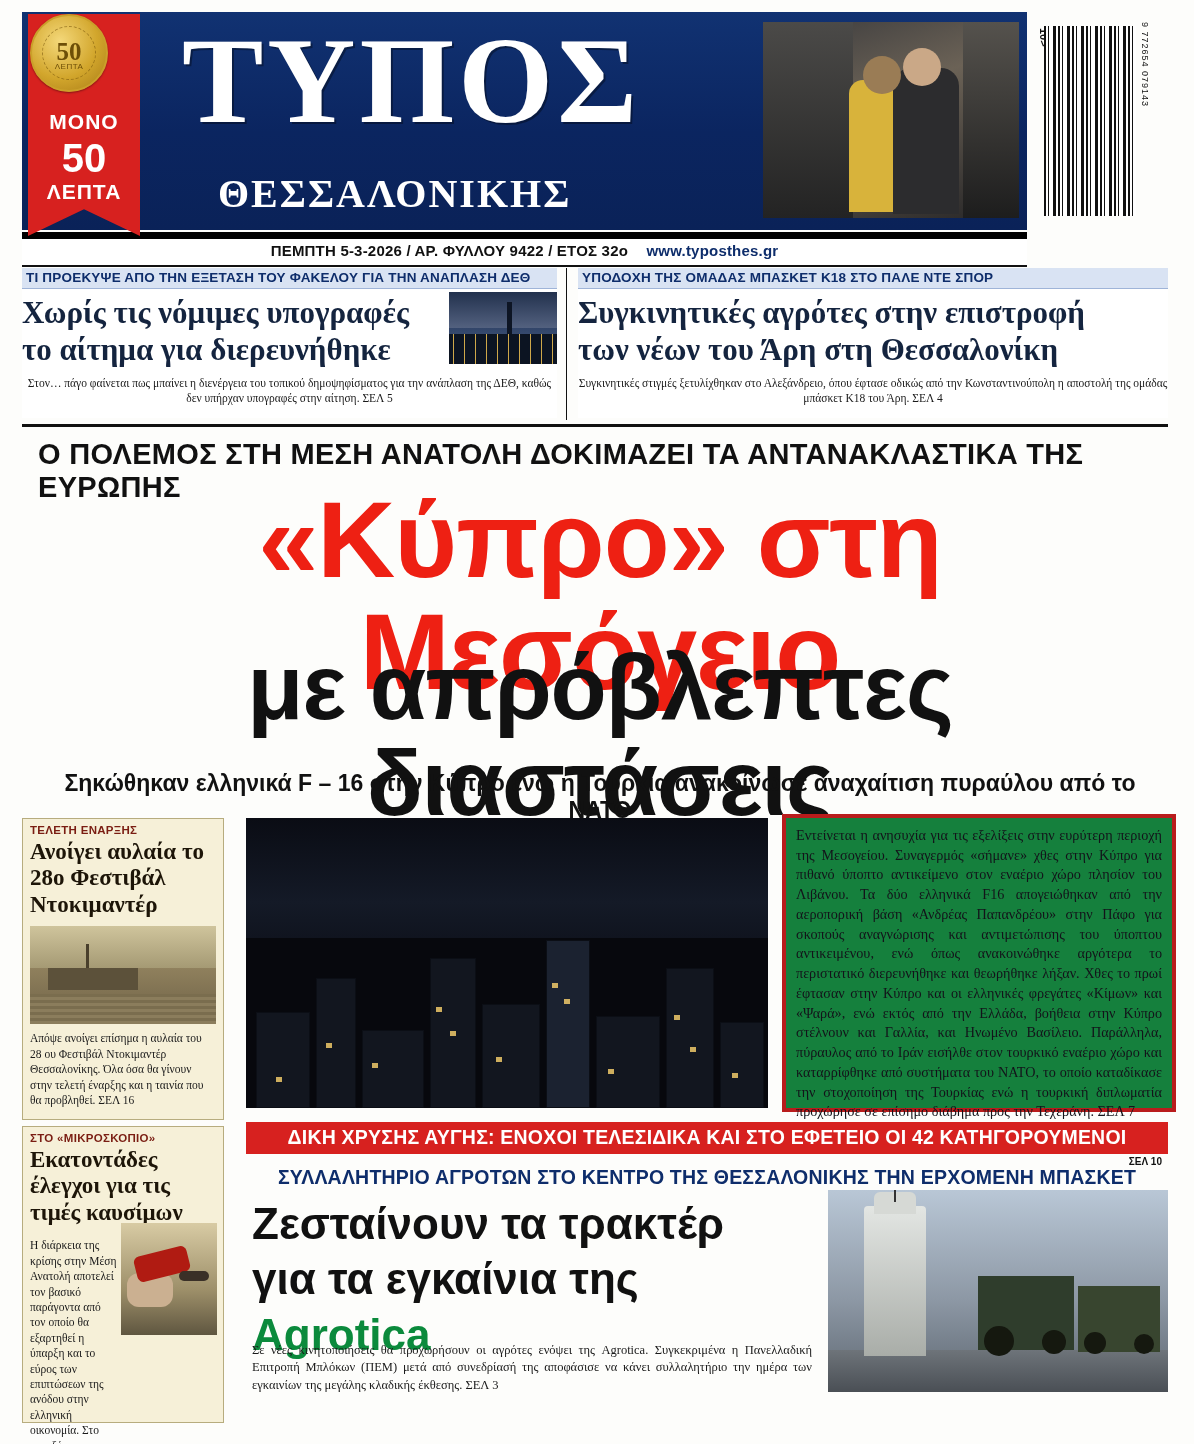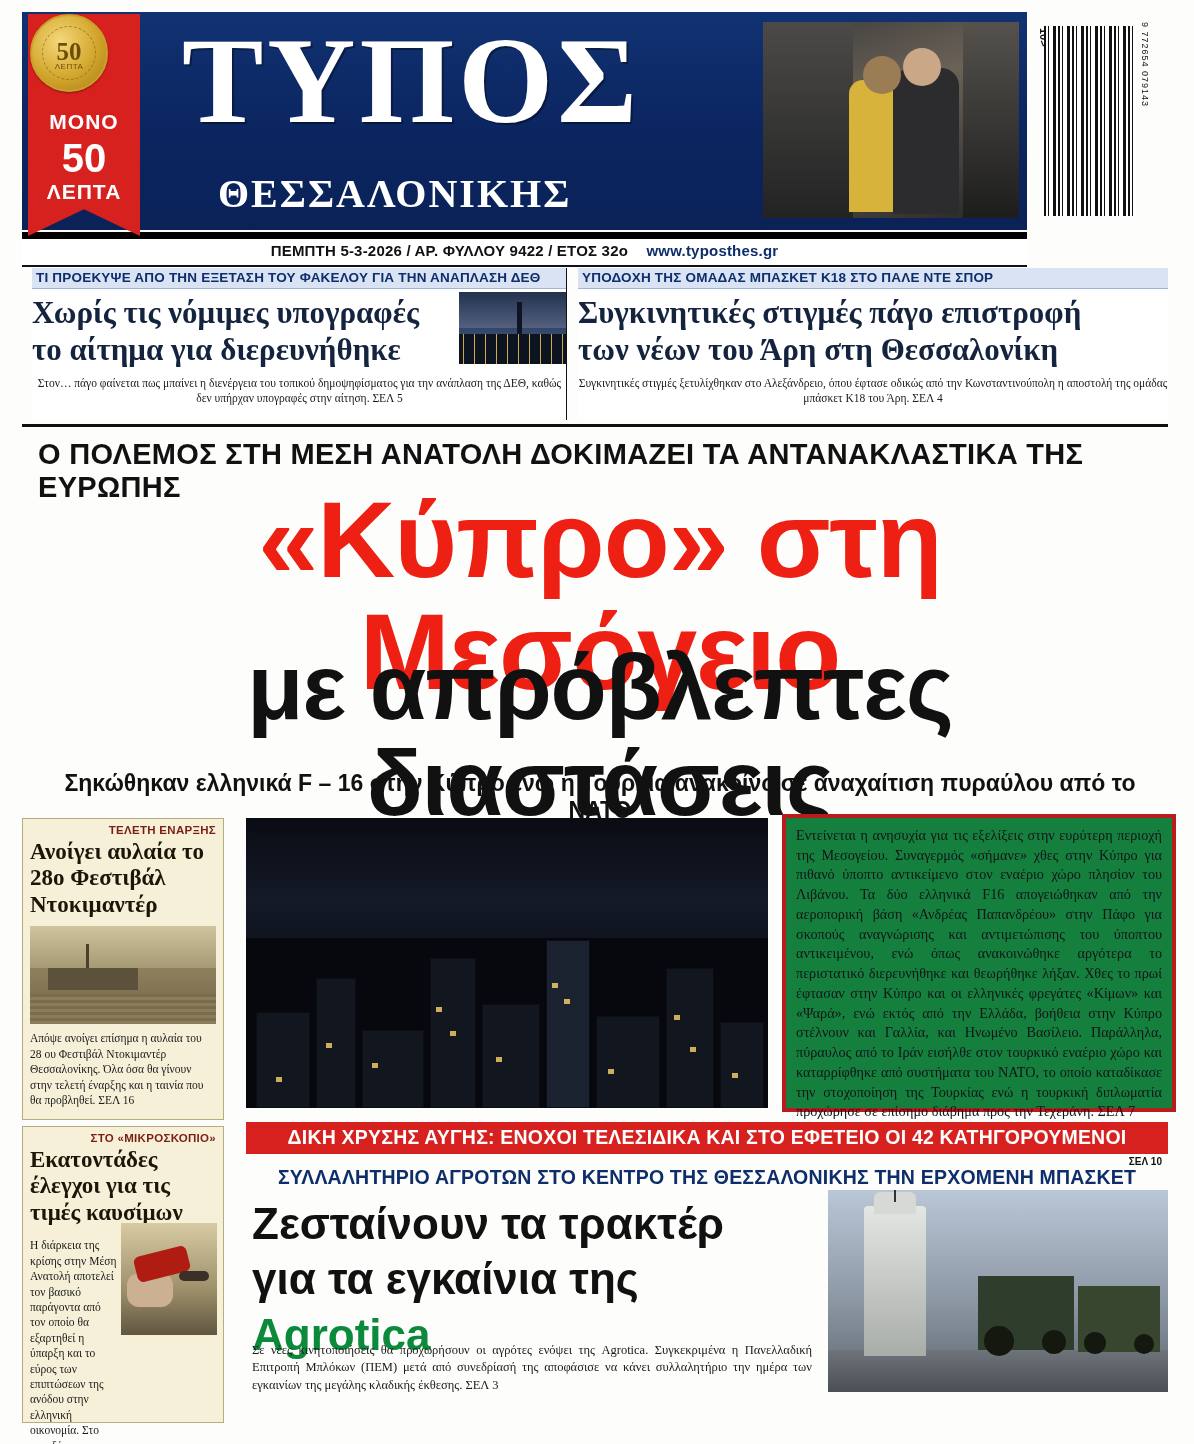--- a/index.html
+++ b/index.html
@@ -155,21 +155,21 @@
   }
   .infobar .site { color:#0e2d6b; }
 
   
   .teaser {
     position: absolute;
     top: 268px;
     height: 150px;
     background: #fff;
   }
-  .teaser.left { left: 32px; width: 535px; }
+  .teaser.left { left: 22px; width: 535px; }
   .teaser.right { left: 578px; width: 590px; }
   .teaser-kicker {
     font-size: 13.5px; font-weight: bold; color: #0e2d6b;
     background: #d9e3f3;
     padding: 2px 4px 3px 4px;
     letter-spacing: .2px;
     border-bottom: 1px solid #9fb4d8;
   }
   .teaser-head {
     font-family: "Liberation Serif", serif;
@@ -222,21 +222,21 @@
   .leftbox {
     position: absolute;
     left: 22px; width: 200px;
     background: #f6f0d8;
     border: 1px solid #b7ac7e;
   }
   .lb1 { top: 818px; height: 300px; }
   .lb2 { top: 1126px; height: 295px; }
   .lb-kicker {
     font-size: 11.5px; font-weight: bold; color: #7a1d12;
-    padding: 5px 7px 2px 7px; letter-spacing: .3px; text-align: right;
+    padding: 5px 7px 2px 7px; letter-spacing: .3px;
   }
   .lb-head {
     font-family: "Liberation Serif", serif;
     font-size: 23px; font-weight: bold; color: #1d1508;
     line-height: 1.15; padding: 1px 7px 6px 7px;
   }
   .lb-photo {
     margin: 2px 7px 0 7px; height: 98px;
     background: linear-gradient(180deg,#b8a47a 0%, #8e7f5c 45%, #6d6045 100%);
     position: relative; overflow: hidden;
@@ -404,21 +404,21 @@
     </div>
     <div class="teaser-head" style="width:420px;">Χωρίς τις νόμιμες υπογραφές</div>
     <div class="teaser-head" style="width:420px;margin-top:2px;">το αίτημα για διερευνήθηκε</div>
     <div class="teaser-body">Στον… πάγο φαίνεται πως μπαίνει η διενέργεια του τοπικού δημοψηφίσματος για την ανάπλαση της ΔΕΘ, καθώς δεν υπήρχαν υπογραφές στην αίτηση. ΣΕΛ 5</div>
   </div>
 
   <div class="teaser-sep"></div>
 
   <div class="teaser right">
     <div class="teaser-kicker">ΥΠΟΔΟΧΗ ΤΗΣ ΟΜΑΔΑΣ ΜΠΑΣΚΕΤ Κ18 ΣΤΟ ΠΑΛΕ ΝΤΕ ΣΠΟΡ</div>
-    <div class="teaser-head">Συγκινητικές στιγμές πάγο επιστροφή</div>
+    <div class="teaser-head">Συγκινητικές αγρότες στην επιστροφή</div>
     <div class="teaser-head" style="margin-top:2px;">των νέων του Άρη στη Θεσσαλονίκη</div>
     <div class="teaser-body">Συγκινητικές στιγμές ξετυλίχθηκαν στο Αλεξάνδρειο, όπου έφτασε οδικώς από την Κωνσταντινούπολη η αποστολή της ομάδας μπάσκετ Κ18 του Άρη. ΣΕΛ 4</div>
   </div>
 
   <div class="hr-line" style="left:22px; top:424px; width:1146px; height:3px;"></div>
 
   <div class="overline">Ο ΠΟΛΕΜΟΣ ΣΤΗ ΜΕΣΗ ΑΝΑΤΟΛΗ ΔΟΚΙΜΑΖΕΙ ΤΑ ΑΝΤΑΝΑΚΛΑΣΤΙΚΑ ΤΗΣ ΕΥΡΩΠΗΣ</div>
   <div class="head1">«Κύπρο» στη Μεσόγειο</div>
   <div class="head2">με απρόβλεπτες διαστάσεις</div>
   <div class="subhead">Σηκώθηκαν ελληνικά F – 16 στην Κύπρο ενώ η Τουρκία ανακοίνωσε αναχαίτιση πυραύλου από το ΝΑΤΟ</div>

